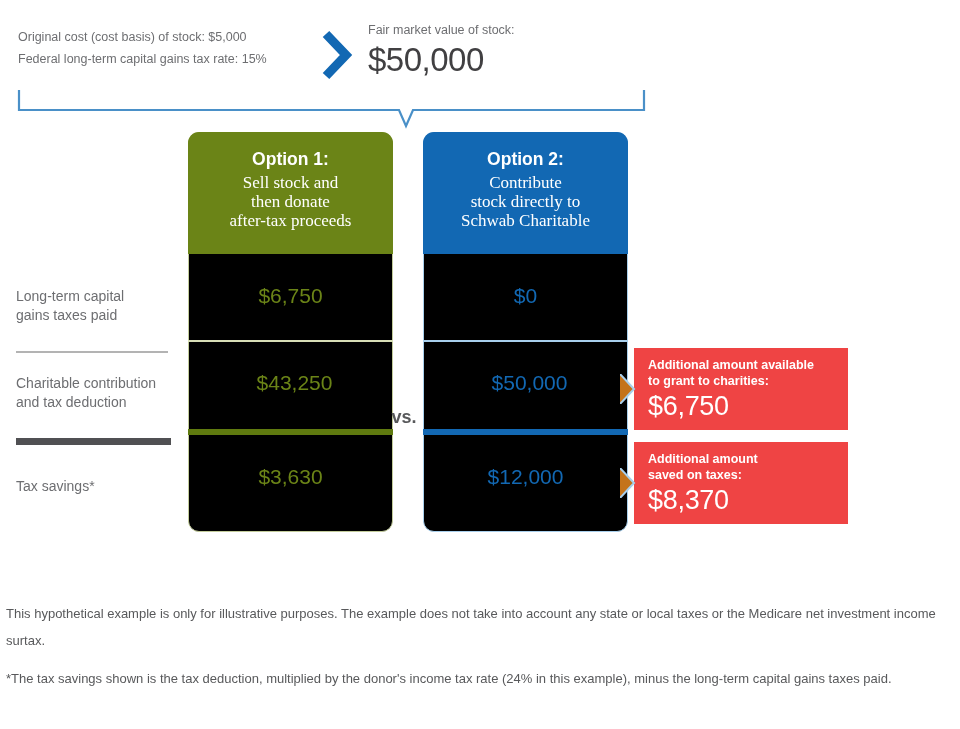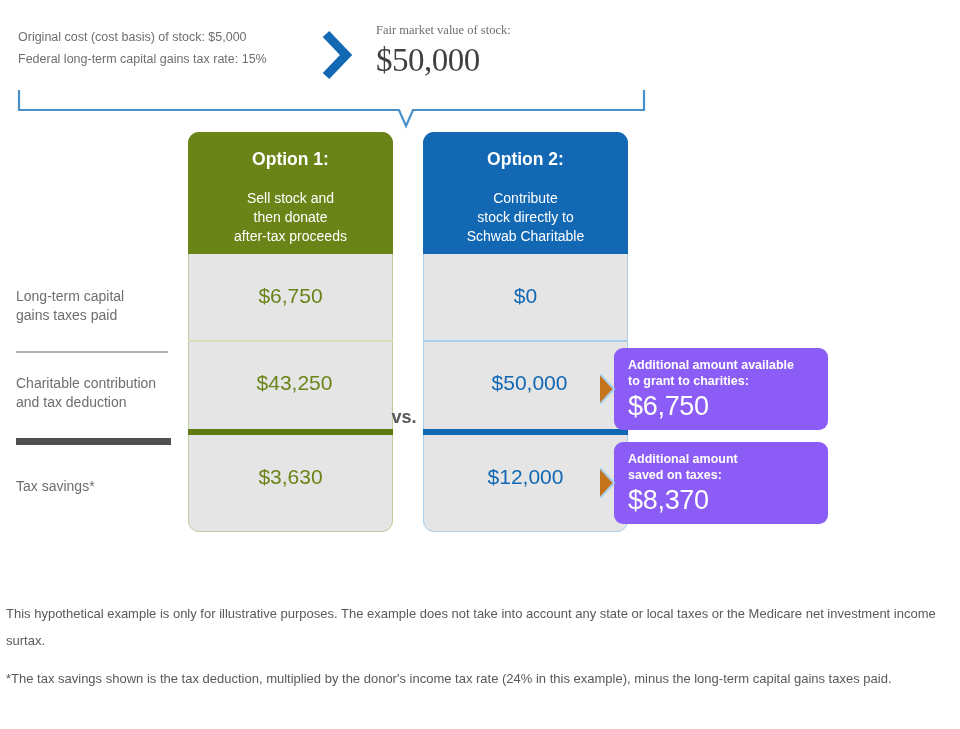--- a/index.html
+++ b/index.html
@@ -12,46 +12,46 @@
     position:relative;
   }
   .stage{position:absolute;left:0;top:0;width:960px;height:729px;}
 
   
   .hdr-left{position:absolute;left:18px;top:26px;width:300px;}
   .hdr-line{font-size:12.5px;line-height:22px;color:#6d6e71;white-space:nowrap;}
 
   .chev-big{position:absolute;left:312px;top:24px;width:50px;height:62px;}
 
-  .hdr-right{position:absolute;left:376px;top:22px;width:260px;font-family:Liberation Serif, serif;}
+  .hdr-right{position:absolute;left:368px;top:22px;width:260px;}
   .fmv-label{font-size:12.5px;color:#6d6e71;line-height:16px;}
   .fmv-value{font-size:33px;color:#414042;line-height:40px;letter-spacing:-0.5px;margin-top:2px;}
 
   .bracket{position:absolute;left:12px;top:88px;width:640px;height:46px;}
 
   
   .row-labels{position:absolute;left:0px;top:255px;width:185px;}
   .rlab{position:absolute;left:16px;font-size:14px;line-height:19px;color:#6d6e71;}
   .rlab.r1{top:32px;}
   .rlab.r2{top:119px;}
   .rlab.r3{top:222px;}
   .sep-thin{position:absolute;left:16px;top:96px;width:152px;height:2px;background:#b3b3b3;}
   .sep-thick{position:absolute;left:16px;top:183px;width:155px;height:7px;background:#505053;}
 
   .card{position:absolute;top:132px;width:205px;height:400px;
-        background:#e5e5e5;border-radius:11px;box-sizing:border-box;}
+        background:#000000;border-radius:11px;box-sizing:border-box;}
   .card.green{left:188px;border:1px solid #c3cc9b;}
   .card.blue{left:423px;border:1px solid #a8cfec;}
 
   .card-head{position:absolute;left:-1px;top:-1px;width:205px;height:122px;
              border-radius:11px 11px 0 0;color:#ffffff;text-align:center;box-sizing:border-box;}
   .card.green .card-head{background:#6b8417;}
   .card.blue  .card-head{background:#1268b3;}
   .ch-title{font-size:17.5px;font-weight:bold;line-height:22px;padding-top:16px;}
-  .ch-sub{font-size:14px;line-height:19px;margin-top:19px;}
+  .ch-sub{font-size:17px;line-height:19px;margin-top:3px;font-family:Liberation Serif, serif;}
 
   .cell{position:absolute;left:-1px;width:205px;text-align:center;box-sizing:border-box;
         font-size:21px;line-height:24px;}
   .card.green .cell{color:#6b8417;}
   .card.blue  .cell{color:#1268b3;}
   .cell.c1{top:121px;height:87px;}
   .cell.c2{top:208px;height:87px;padding-left:8px;}
   .cell.c3{top:302px;height:90px;}
   .cell span{display:block;padding-top:30px;}
 
@@ -62,22 +62,22 @@
   .divline.heavy{height:6px;}
   .card.green .divline.heavy{background:#5f7a0f;}
   .card.blue  .divline.heavy{background:#1268b3;}
   .divline.d1{top:207px;}
   .divline.d2{top:296px;}
 
   .vs{position:absolute;left:387px;top:385px;width:34px;text-align:center;
       font-size:18px;font-weight:bold;color:#58595b;margin-top:22px;}
 
   
-  .callout{position:absolute;left:614px;width:214px;height:82px;
-           background:#8b5cf6;border-radius:9px;color:#ffffff;box-sizing:border-box;
+  .callout{position:absolute;left:634px;width:214px;height:82px;
+           background:#ef4444;border-radius:0;color:#ffffff;box-sizing:border-box;
            padding:9px 0 0 14px;}
   .callout.o1{top:348px;}
   .callout.o2{top:442px;}
   .co-label{font-size:12.5px;font-weight:bold;line-height:16px;}
   .co-value{font-size:27px;line-height:32px;margin-top:1px;letter-spacing:-0.3px;}
   .co-notch{position:absolute;left:-14px;top:26px;width:16px;height:30px;}
 
   
   .foot{position:absolute;left:6px;width:930px;font-size:13px;line-height:27px;color:#58595b;}
   .foot.f1{top:600px;}

